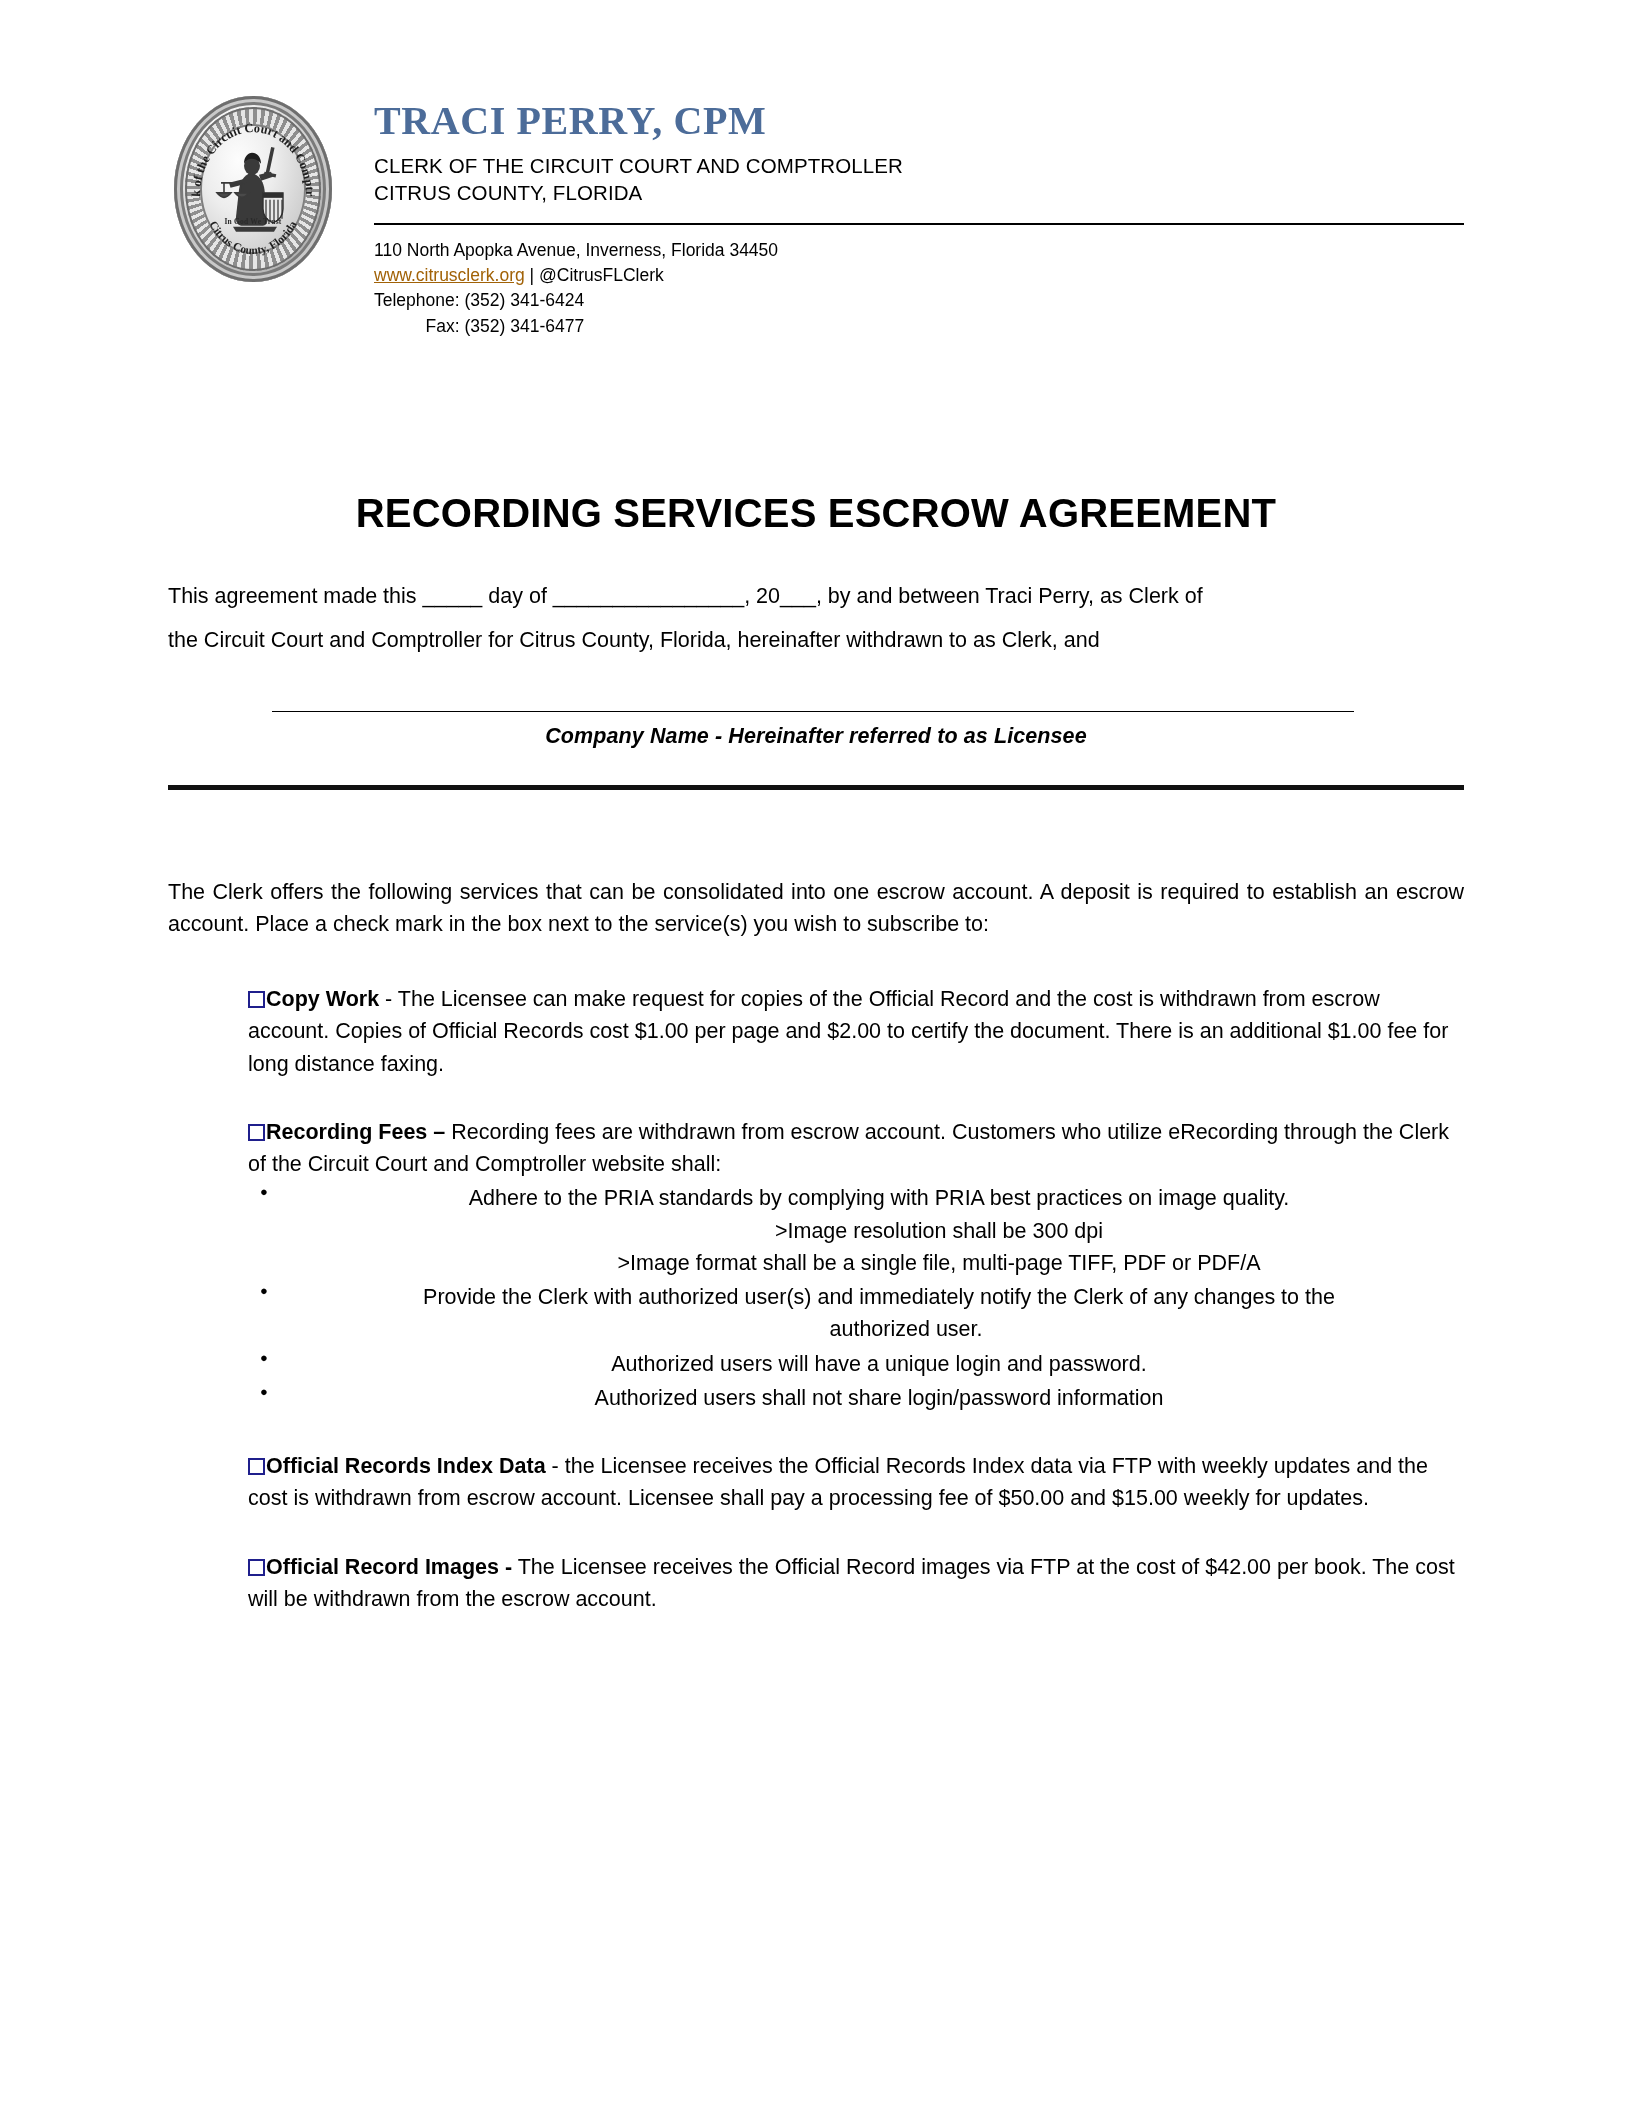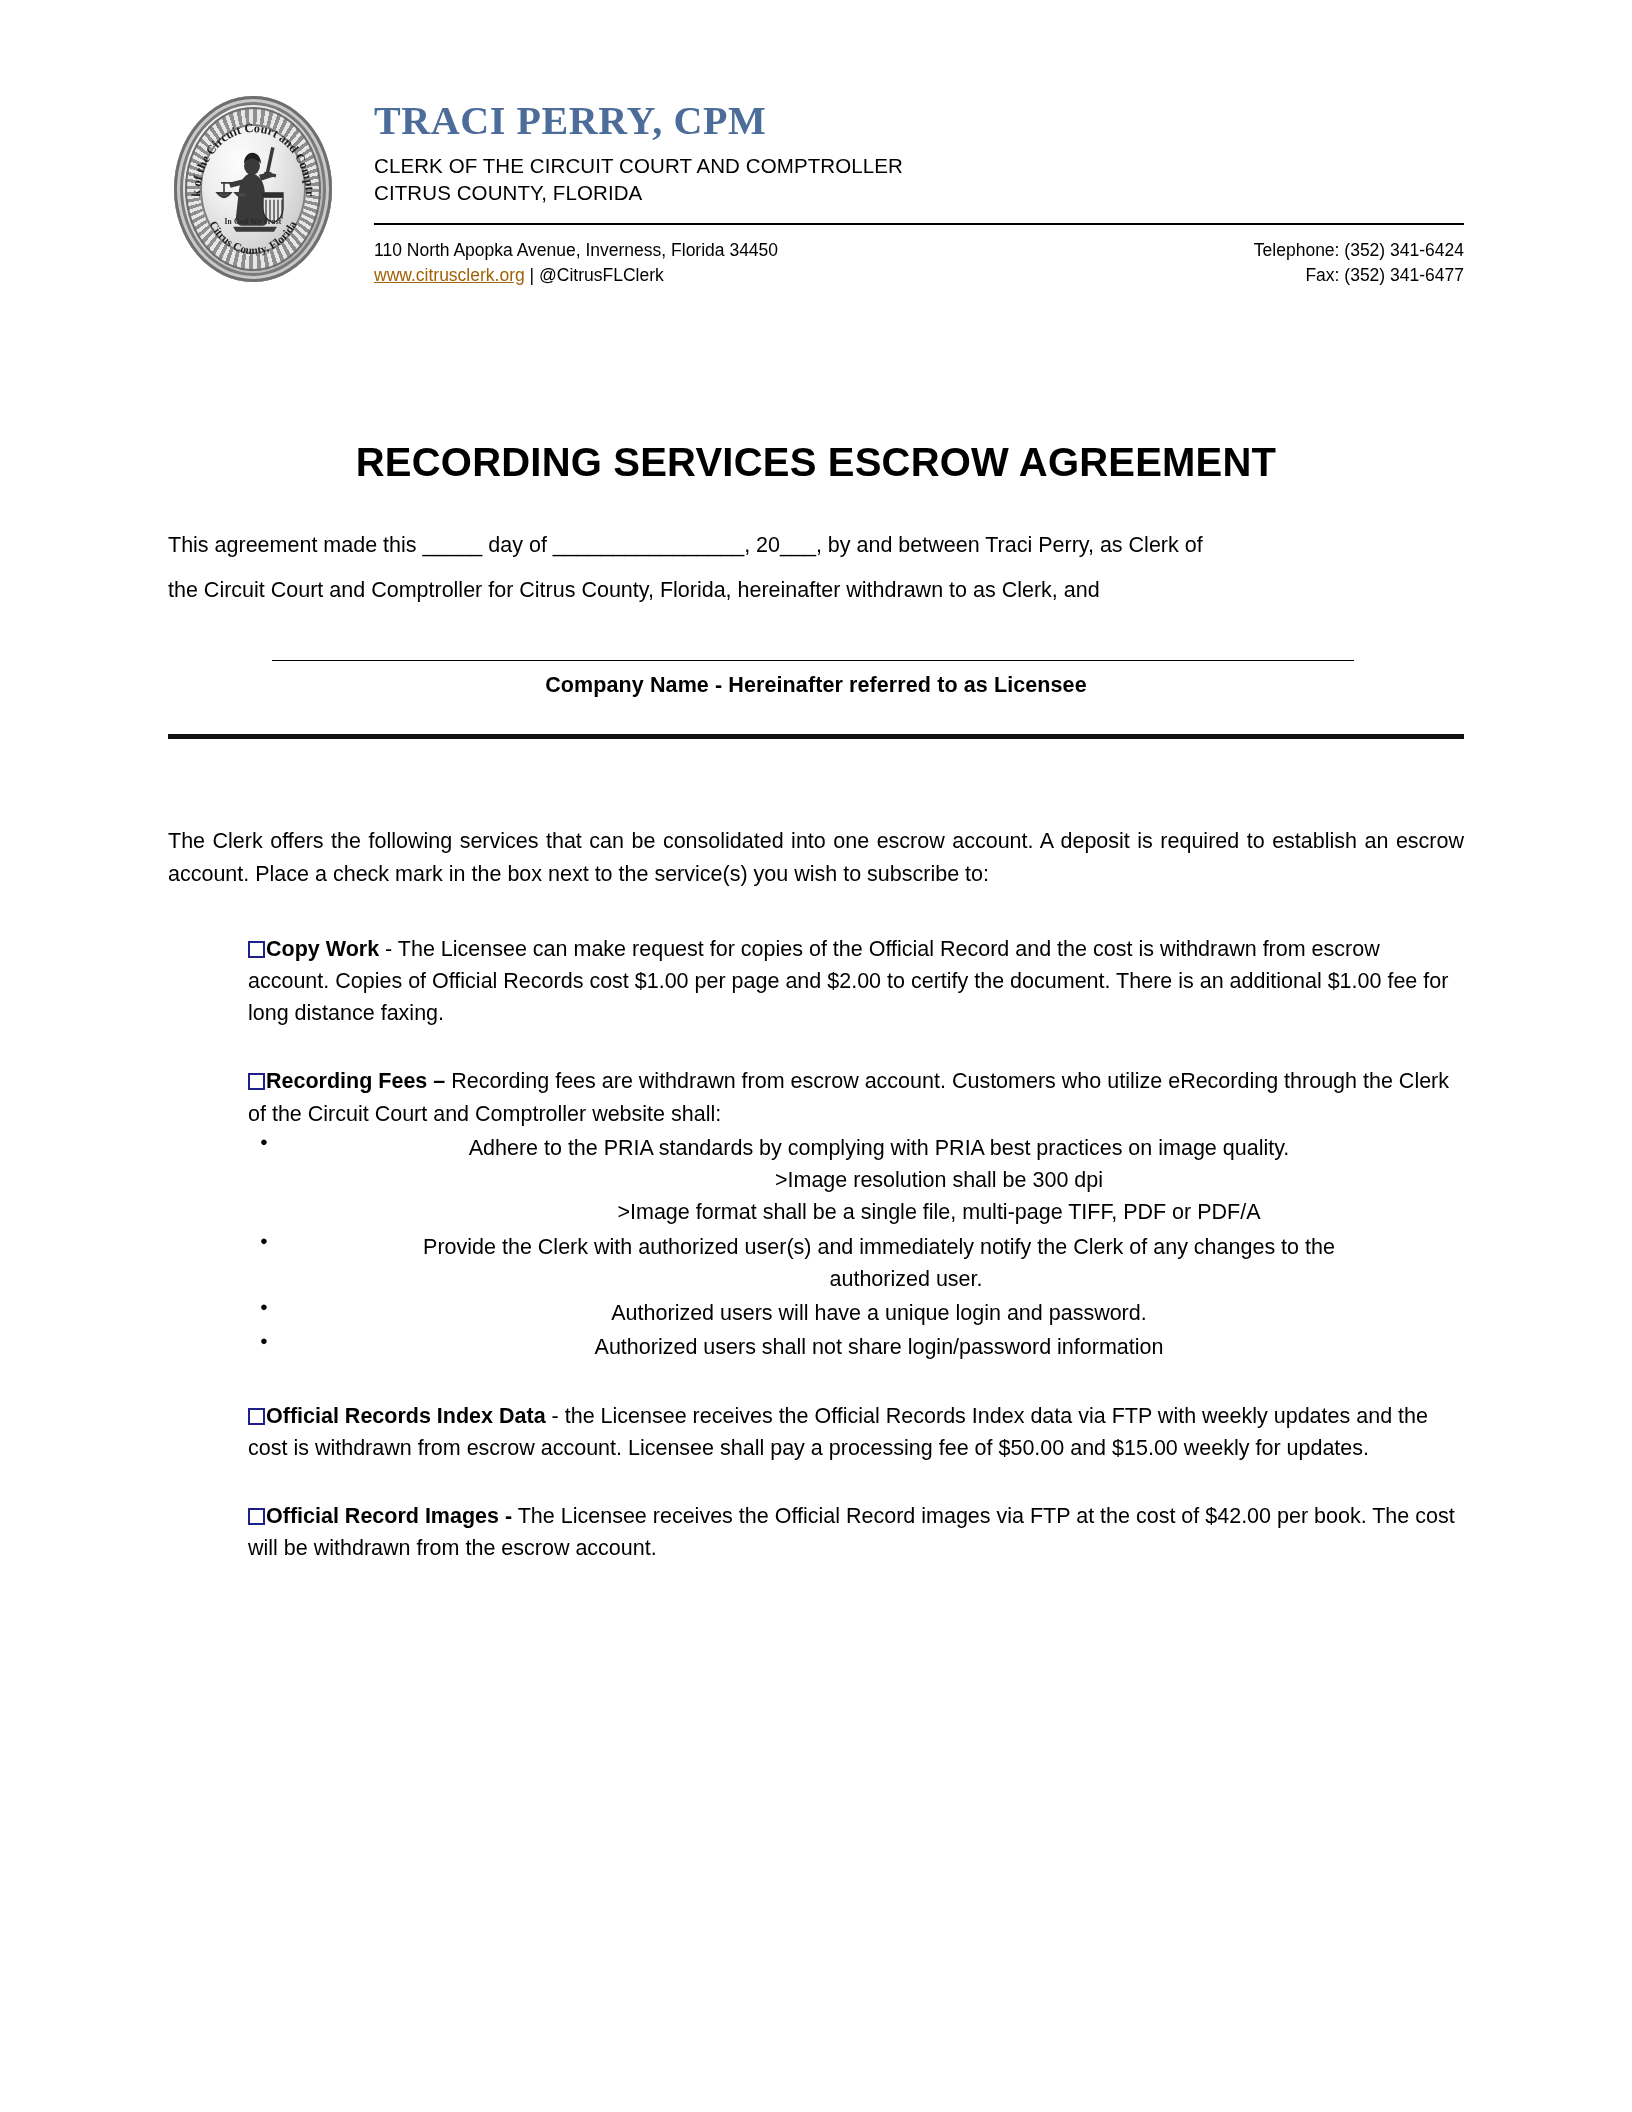--- a/index.html
+++ b/index.html
@@ -115,20 +115,21 @@
     border-top: 2.2px solid #000;
     margin: 16px 0 0 0;
   }
   .contact-row {
     display: flex;
     justify-content: space-between;
     align-items: flex-start;
     margin-top: 13px;
     font-size: 17.5px;
     line-height: 1.44;
+    flex-direction: column;
   }
   .contact-right { text-align: right; white-space: nowrap; }
   .weblink {
     color: #a16207;
     text-decoration: underline;
   }
   .contact-left span { white-space: nowrap; }
 
   
   .content {
@@ -153,20 +154,21 @@
     margin-top: 48px;
   }
   .sig-line {
     border-top: 1.6px solid #000;
     margin: 0 110px 0 104px;
   }
   .sig-caption {
     text-align: center;
     font-size: 21.5px;
     font-weight: bold;
+    font-style: italic;
     margin-top: 12px;
     letter-spacing: 0.1px;
   }
   .thick-rule {
     border: 0;
     border-top: 5.5px solid #111;
     margin: 36px 0 0 0;
   }
 
   .intro {

